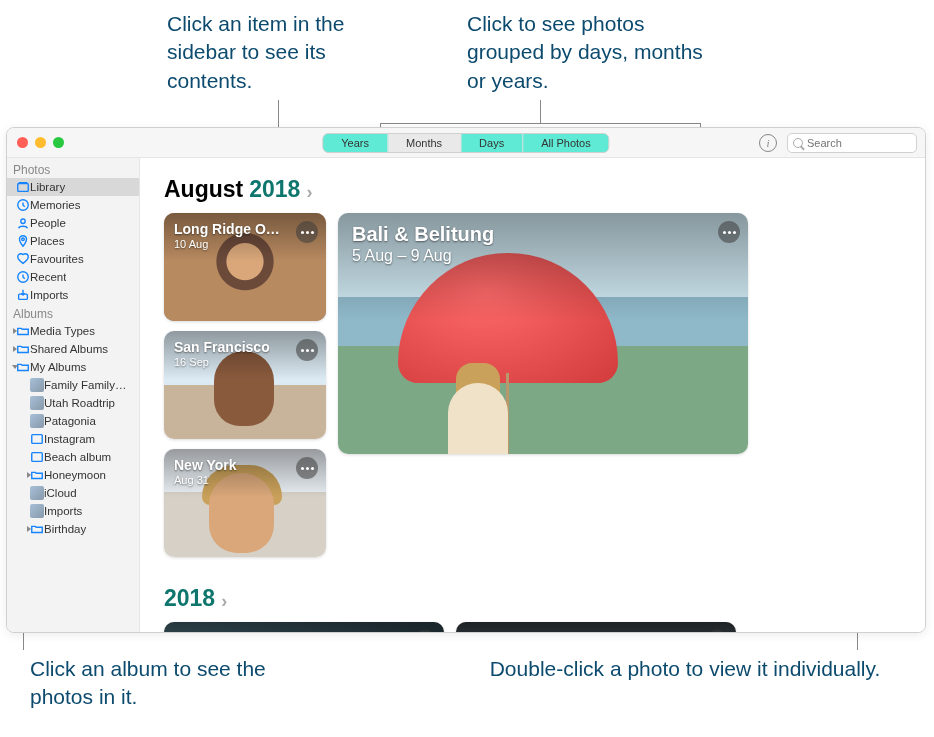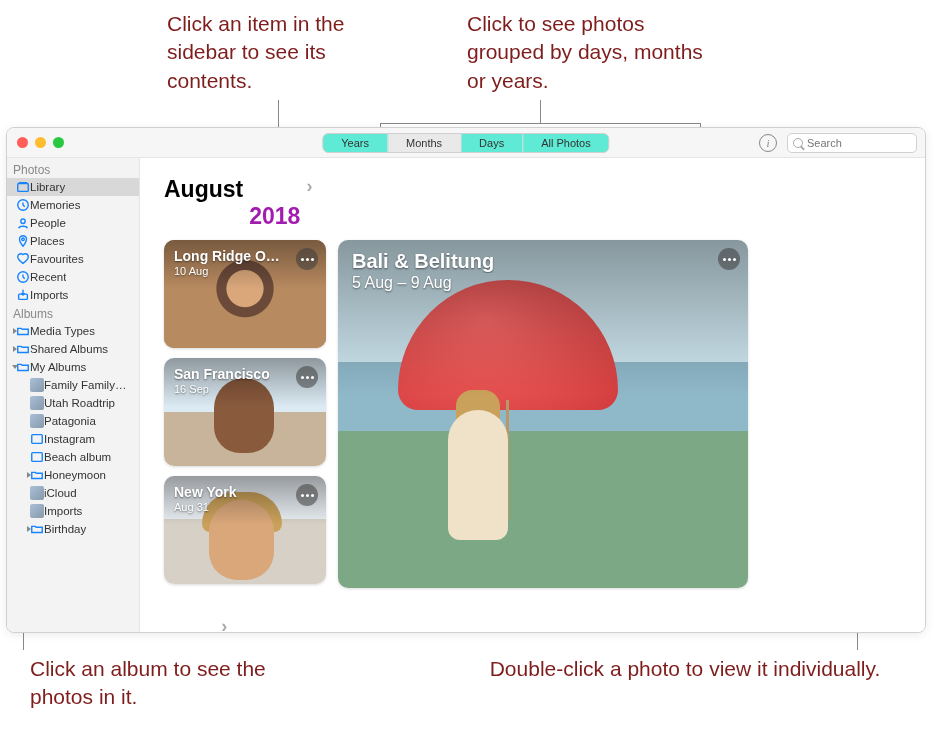--- a/index.html
+++ b/index.html
@@ -8,21 +8,21 @@
     background: #fff;
     width: 934px;
     height: 737px;
     position: relative;
     overflow: hidden;
   }
   .callout {
     position: absolute;
     font-size: 21px;
     line-height: 1.35;
-    color: #7f1d1d;
+    color: #0c4a6e;
   }
   .callout-line {
     position: absolute;
     background: #888;
   }
   .window {
     position: absolute;
     left: 6px;
     top: 127px;
     width: 920px;
@@ -111,34 +111,34 @@
   .sb-row.expanded .disc{transform:rotate(90deg);}
   .sb-row .ico { width:14px;height:14px;display:flex;align-items:center;justify-content:center;color:#1784ff; }
   .sb-row.sub { padding-left:30px; }
   .sb-row .lbl{overflow:hidden;text-overflow:ellipsis;}
   .thumb-mini{width:14px;height:14px;border-radius:2px;background:linear-gradient(135deg,#a8c0d8,#8899aa);}
 
   .content {
     flex:1; overflow:auto; padding: 18px 24px 10px 24px; background:#fff;
   }
   .month-header {
-    display:flex;align-items:flex-start;gap:6px; font-size:23px;font-weight:700;
+    display:flex;align-items:flex-end;gap:6px; font-size:23px;font-weight:700;
     margin-bottom:10px;cursor:pointer;
   }
-  .month-header .y{color:#a21caf;font-weight:700;margin-top:27px;}
+  .month-header .y{color:#0f766e;font-weight:700;}
   .chev{font-size:18px;color:#aaa;}
 
   .row-cards { display:flex; gap:12px; margin-bottom:28px;}
   .col-small { display:flex; flex-direction:column; gap:10px; }
   .card {
     position:relative; border-radius:10px; overflow:hidden; cursor:pointer;
     color:#fff; box-shadow:0 1px 3px rgba(0,0,0,0.15);
   }
   .card.sm{ width:162px; height:108px; }
-  .card.lg{ width:410px; height:348px; }
+  .card.lg{ width:410px; height:241px; }
   .card.md{ width:280px; height:70px; }
   .card .bg{position:absolute;inset:0;}
   .card .overlay{position:absolute;inset:0;background:linear-gradient(to bottom, rgba(0,0,0,0.35), rgba(0,0,0,0) 45%);}
   .card .title{position:absolute;left:10px;top:8px;font-weight:600;font-size:14px;text-shadow:0 1px 2px rgba(0,0,0,0.5);max-width:110px;white-space:nowrap;overflow:hidden;text-overflow:ellipsis;}
   .card .date{position:absolute;left:10px;top:25px;font-size:11px;text-shadow:0 1px 2px rgba(0,0,0,0.5);}
   .card.lg .title{font-size:20px;max-width:300px;top:10px;left:14px;}
   .card.lg .date{top:34px;left:14px;font-size:16px;}
   .more-btn{
     position:absolute;right:8px;top:8px;width:22px;height:22px;border-radius:50%;
     background:rgba(60,60,60,0.55);display:flex;align-items:center;justify-content:center;

